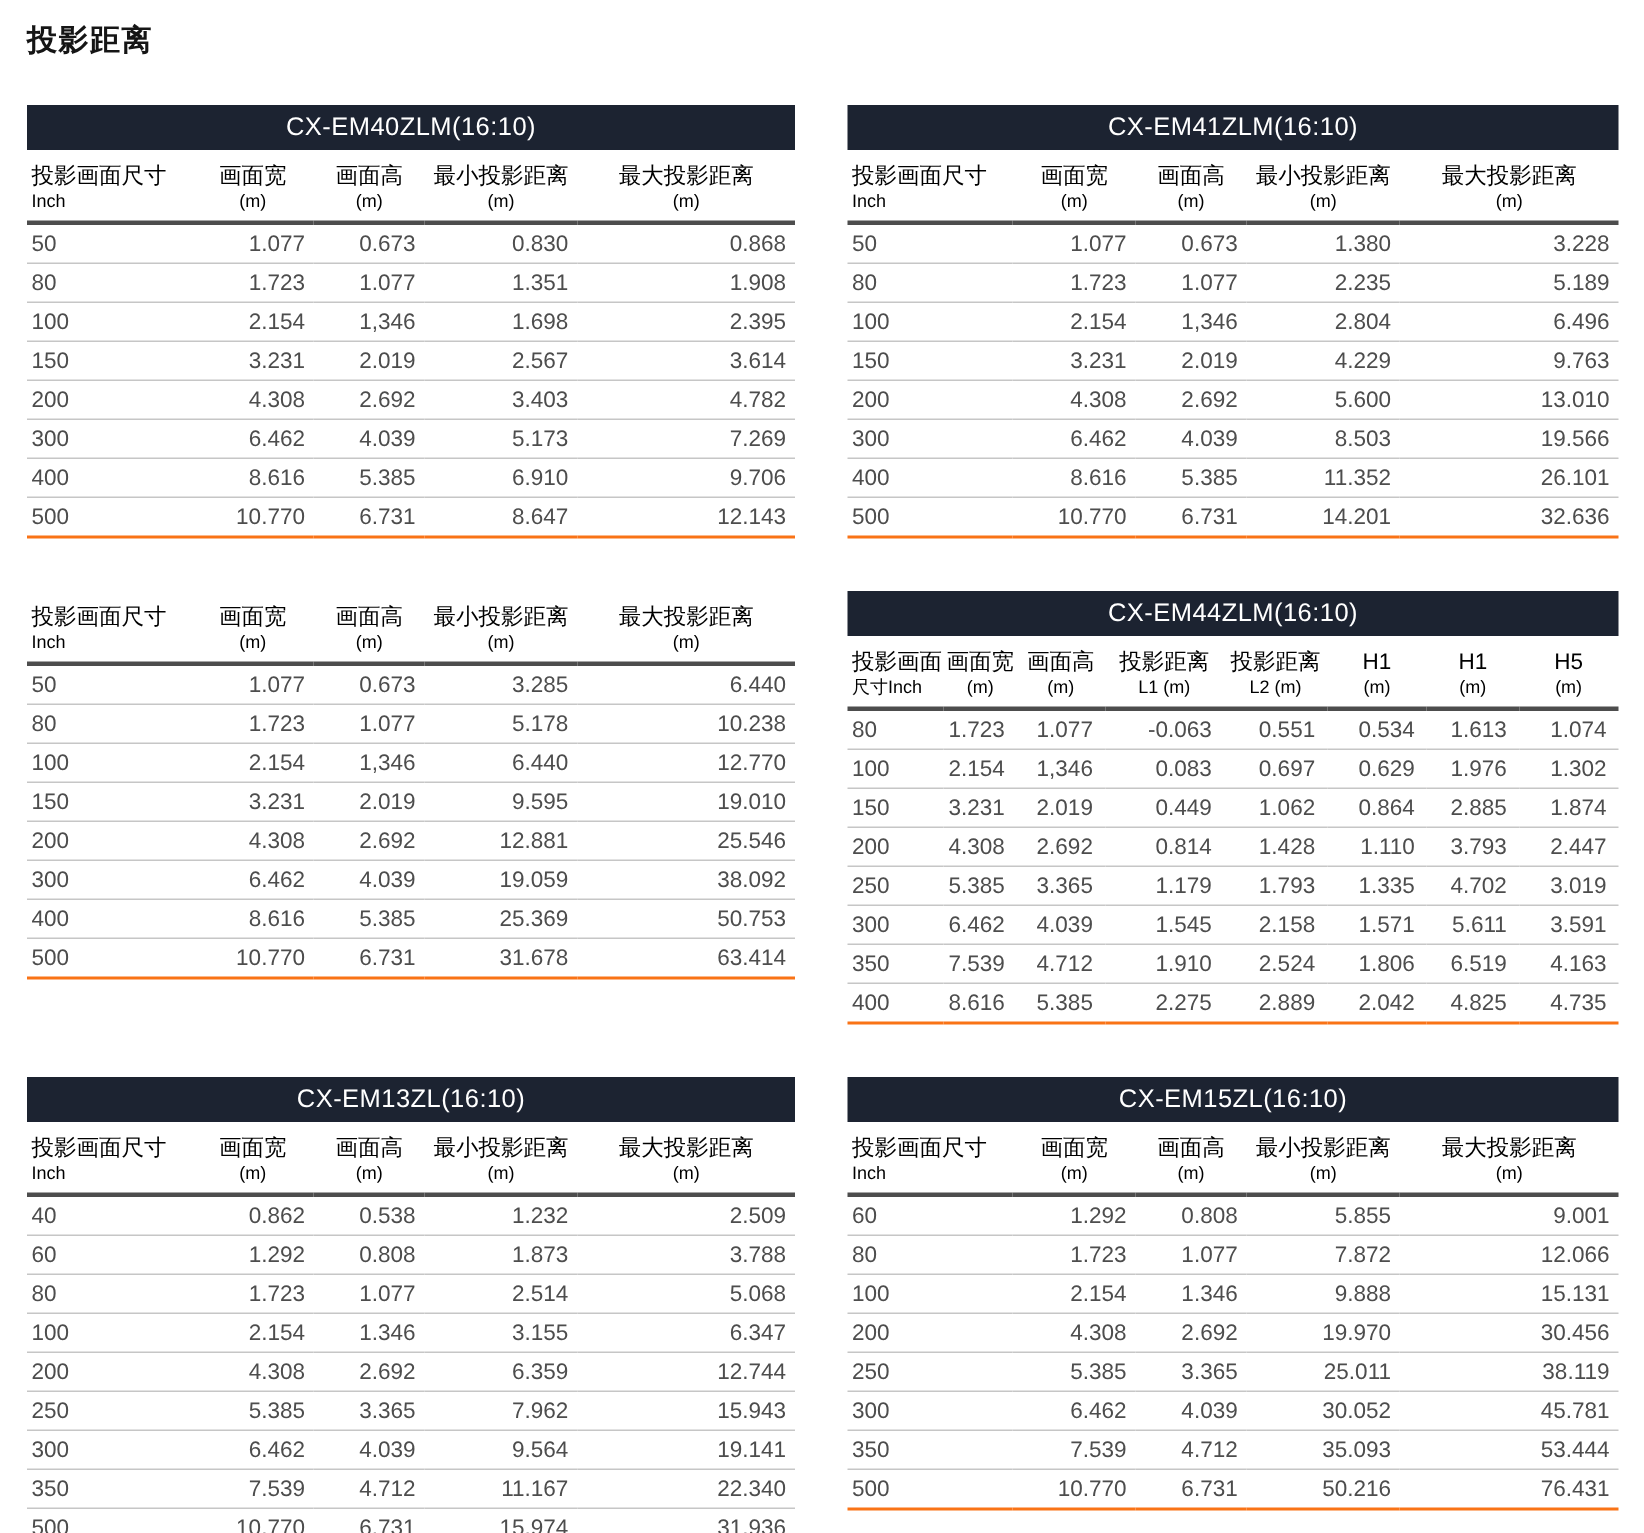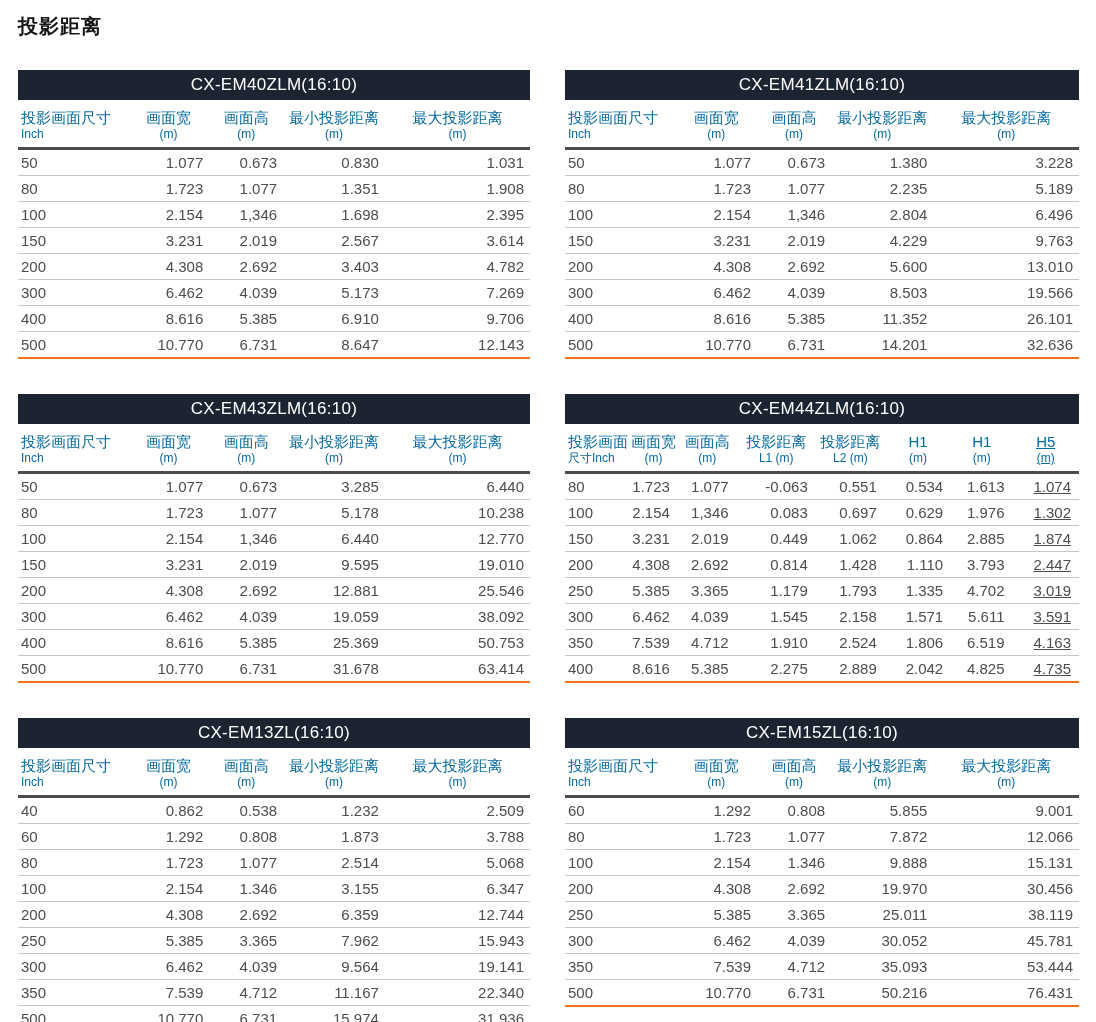--- a/index.html
+++ b/index.html
@@ -31,21 +31,21 @@
     letter-spacing: 0.3px;
   }
   table {
     width: 100%;
     border-collapse: collapse;
     table-layout: fixed;
   }
   thead tr { border-bottom: 3px solid #4d4d4d; }
   th {
     font-weight: normal;
-    color: #0369a1;
+    color: #000000;
     text-align: center;
     vertical-align: top;
     padding: 9px 0 5px 0;
   }
   th .h-main { display: block; font-size: 15px; line-height: 1.2; }
   th .h-sub  { display: block; font-size: 12px; line-height: 1.25; }
   th:first-child { text-align: left; padding-left: 3px; }
   tbody tr { border-bottom: 1px solid #c6c6c6; }
   tbody tr:last-child { border-bottom: 2px solid #f97316; }
   td {
@@ -67,21 +67,21 @@
   .cols5 th:nth-child(5), .cols5 td:nth-child(5) { width: 28.5%; }
 
   
   .cols8 th:nth-child(1), .cols8 td:nth-child(1) { width: 12%; }
   .cols8 th:nth-child(2), .cols8 td:nth-child(2) { width: 9.5%; }
   .cols8 th:nth-child(3), .cols8 td:nth-child(3) { width: 11.5%; }
   .cols8 th:nth-child(4), .cols8 td:nth-child(4) { width: 15.5%; }
   .cols8 th:nth-child(5), .cols8 td:nth-child(5) { width: 13.5%; }
   .cols8 th:nth-child(6), .cols8 td:nth-child(6) { width: 13%; }
   .cols8 th:nth-child(7), .cols8 td:nth-child(7) { width: 12%; }
-  .cols8 th:nth-child(8), .cols8 td:nth-child(8) { width: 13%; text-decoration: underline; }
+  .cols8 th:nth-child(8), .cols8 td:nth-child(8) { width: 13%; }
   .cols8 td { padding-right: 8px; }
   .cols8 td:first-child { padding-right: 0; }
 
   .footnote {
     margin-top: -6px;
     text-align: center;
     font-size: 13px;
     color: #3a3a3a;
   }
 </style>
@@ -117,21 +117,21 @@
                 <span class="h-sub">(m)</span>
               </th>
             </tr>
           </thead>
           <tbody>
             <tr>
               <td>50</td>
               <td>1.077</td>
               <td>0.673</td>
               <td>0.830</td>
-              <td>1.031</td>
+              <td>0.868</td>
             </tr>
             <tr>
               <td>80</td>
               <td>1.723</td>
               <td>1.077</td>
               <td>1.351</td>
               <td>1.908</td>
             </tr>
             <tr>
               <td>100</td>
@@ -259,21 +259,20 @@
               <td>500</td>
               <td>10.770</td>
               <td>6.731</td>
               <td>14.201</td>
               <td>32.636</td>
             </tr>
           </tbody>
         </table>
       </section>
       <section class="table-block cols5">
-        <div class="title-bar" style="background: rgb(28, 35, 49); color: rgb(255, 255, 255);">CX-EM43ZLM(16:10)</div>
         <table>
           <thead>
             <tr>
               <th>
                 <span class="h-main">投影画面尺寸</span>
                 <span class="h-sub">Inch</span>
               </th>
               <th>
                 <span class="h-main">画面宽</span>
                 <span class="h-sub">(m)</span>

